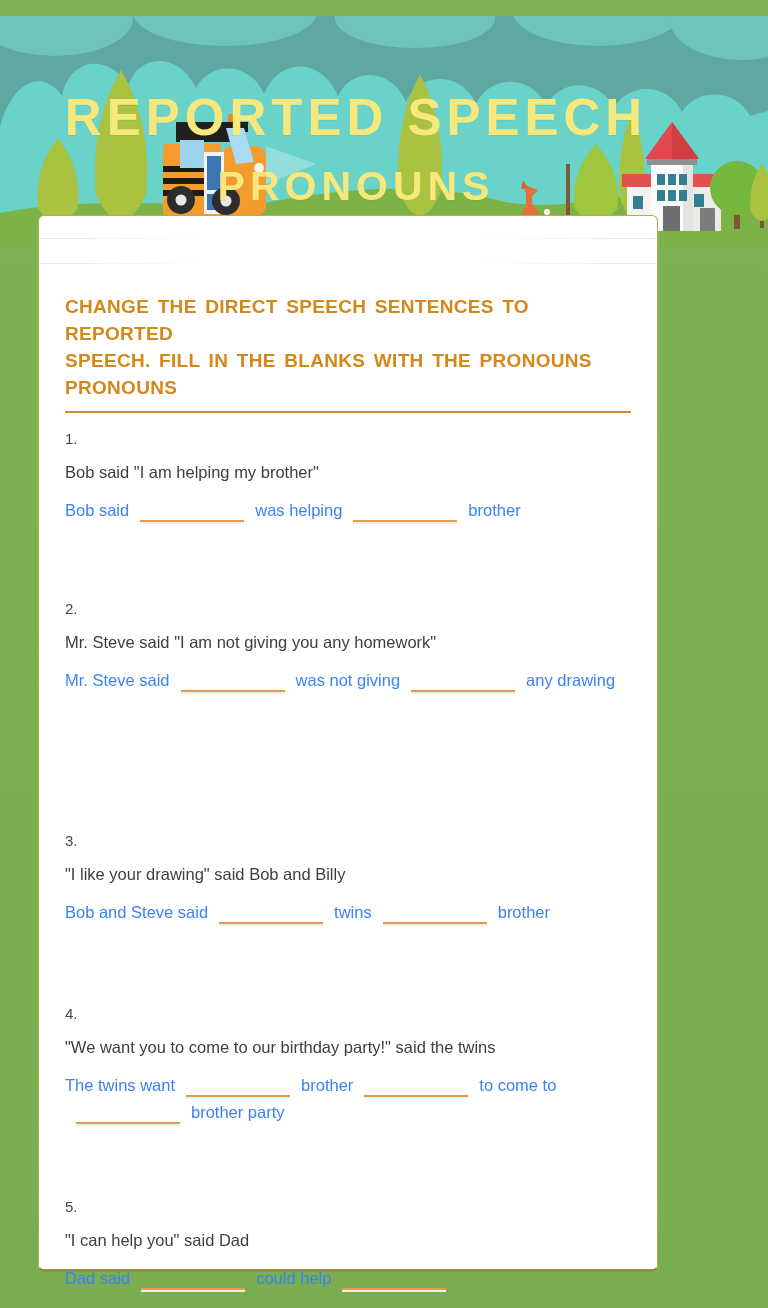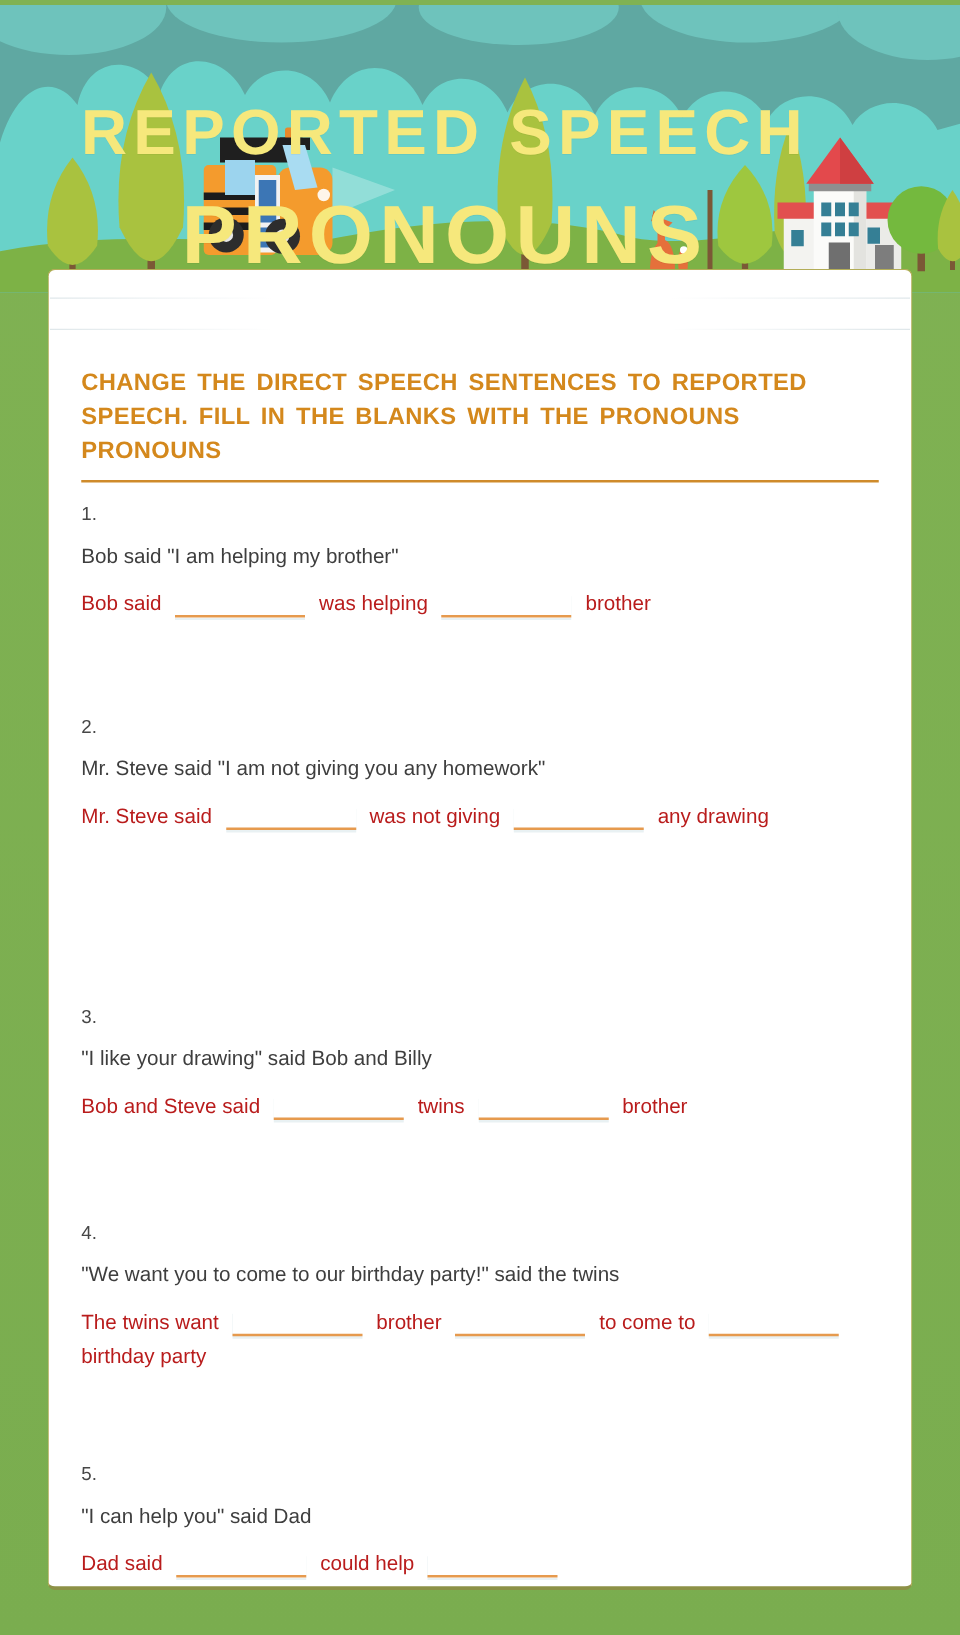--- a/index.html
+++ b/index.html
@@ -2,32 +2,32 @@
 <html><head>
 <meta charset="utf-8">
 <style>
   html,body{margin:0;padding:0;}
   body{
     width:768px;height:1308px;position:relative;overflow:hidden;
     background:linear-gradient(180deg,#80b253 0%,#7aad4f 100%);
     font-family:"Liberation Sans",sans-serif;
   }
   
-  .header{position:absolute;top:4px;left:0;width:712px;height:230px;}
+  .header{position:absolute;top:16px;left:0;width:712px;height:230px;}
   .header svg{position:absolute;top:0;left:0;}
   .title{
     position:absolute;width:100%;text-align:center;color:#f6e87c;
     font-weight:800;letter-spacing:5px;line-height:1;
     text-shadow:0 1px 0 rgba(0,0,0,0.04);
   }
   .title.l1{top:76px;font-size:51px;}
-  .title.l2{top:150px;font-size:66px;}
+  .title.l2{top:150px;font-size:41px;}
   
   .card{
-    position:absolute;left:38px;top:215px;width:692px;height:1057px;
+    position:absolute;left:38px;top:215px;width:620px;height:1057px;
     background:#ffffff;border:1px solid #b3ad58;border-bottom:3px solid #8d9146;
     border-radius:6px;box-sizing:border-box;padding:0 26px;z-index:5;
   }
   .rule{position:absolute;left:1px;right:1px;height:1px;
     background:linear-gradient(90deg,#dfe7ea, rgba(255,255,255,0) 26%, rgba(255,255,255,0) 72%, #dfe7ea);}
   .rule1{top:22px}
   .rule2{top:47px}
   .instructions{margin:78px 0 0;}
   .instr-line{
     color:#d4881c;font-size:19px;font-weight:800;letter-spacing:0.3px;
@@ -35,21 +35,21 @@
   }
   .instr-underline{margin-top:9px;border-bottom:2px solid #cf8b2b;}
   #questions{margin-top:17px;}
   .question{margin-bottom:76px;}
   .question:nth-child(2){margin-bottom:138px;}
   .question:nth-child(3){margin-bottom:78px;}
   .question:nth-child(4){margin-bottom:72px;}
   .question:nth-child(5){margin-bottom:0;}
   .q-number{font-size:15px;color:#474747;margin:0 0 16px;}
   .q-prompt{font-size:16.5px;color:#3e3e3e;margin:0 0 15px;}
-  .q-answer{font-size:16.5px;color:#b91c1c;line-height:1.65;}
+  .q-answer{font-size:16.5px;color:#3b82f6;line-height:1.65;}
   .ans-text{display:inline;}
   .blank{
     display:inline-block;width:104px;height:1.05em;
     border-bottom:2px solid #e69a4e;box-shadow:0 2px 0 0 #e9f1f3;
     margin:0 11px;vertical-align:-6px;
   }
 </style>
 </head>
 <body>
 
@@ -186,21 +186,21 @@
 
   <div class="question">
     <div class="q-number">3.</div>
     <div class="q-prompt">"I like your drawing" said Bob and Billy</div>
     <div class="q-answer"><span class="ans-text">Bob and Steve said</span><span class="blank"></span><span class="ans-text">twins</span><span class="blank"></span><span class="ans-text">brother</span></div>
   </div>
 
   <div class="question">
     <div class="q-number">4.</div>
     <div class="q-prompt">"We want you to come to our birthday party!" said the twins</div>
-    <div class="q-answer"><span class="ans-text">The twins want</span><span class="blank"></span><span class="ans-text">brother</span><span class="blank"></span><span class="ans-text">to come to</span><span class="blank"></span><span class="ans-text">birthday party</span></div>
+    <div class="q-answer"><span class="ans-text">The twins want</span><span class="blank"></span><span class="ans-text">brother</span><span class="blank"></span><span class="ans-text">to come to</span><span class="blank"></span><span class="ans-text">brother party</span></div>
   </div>
 
   <div class="question">
     <div class="q-number">5.</div>
     <div class="q-prompt">"I can help you" said Dad</div>
     <div class="q-answer"><span class="ans-text">Dad said</span><span class="blank"></span><span class="ans-text">could help</span><span class="blank"></span></div>
   </div>
 </div>
 </div>
 

